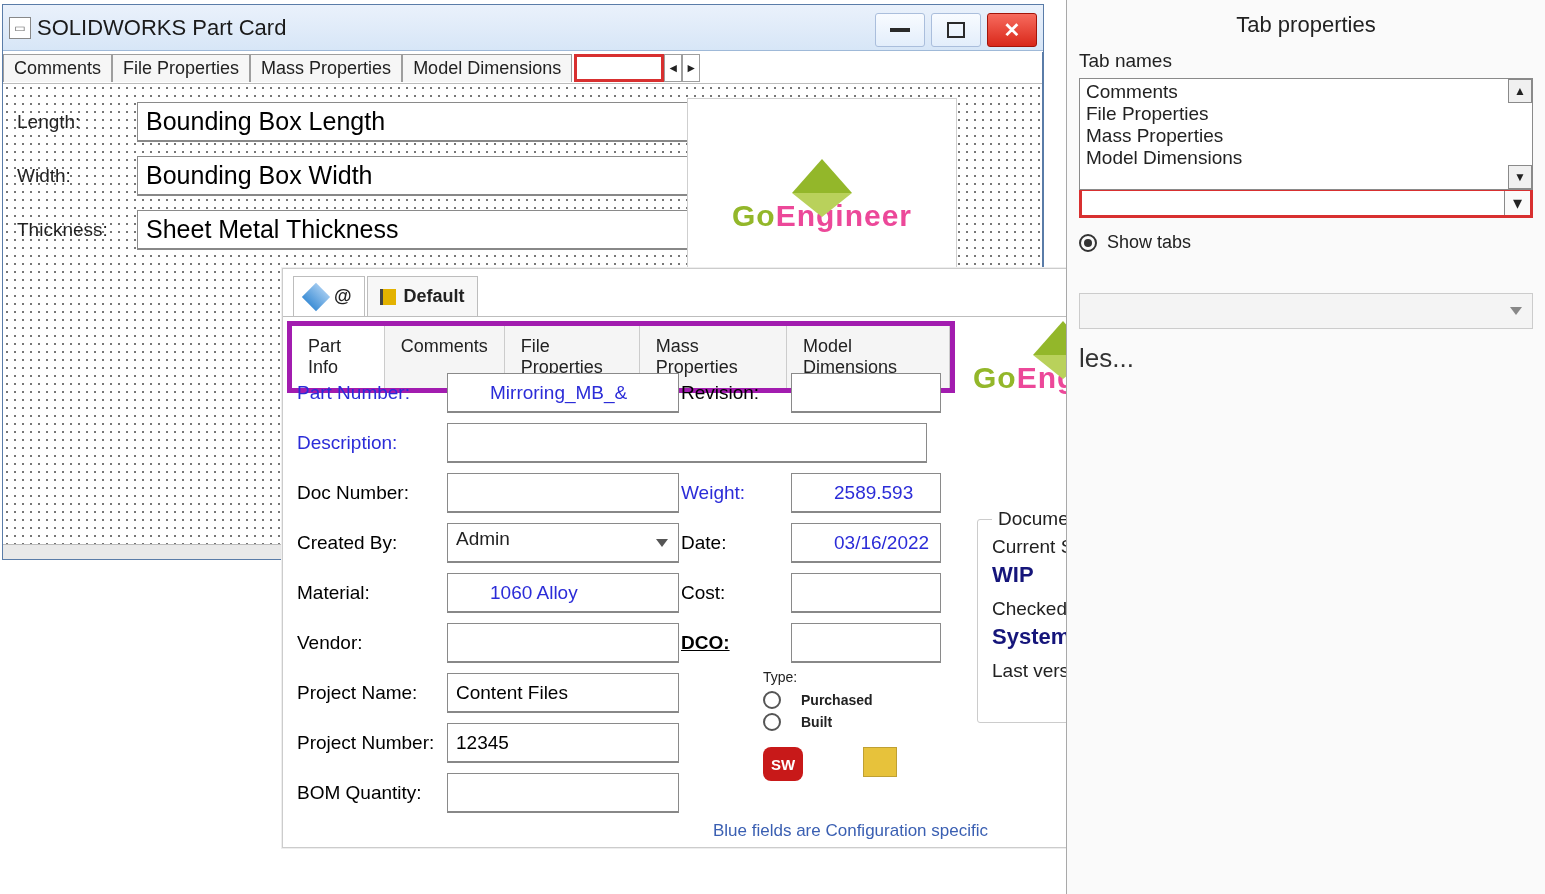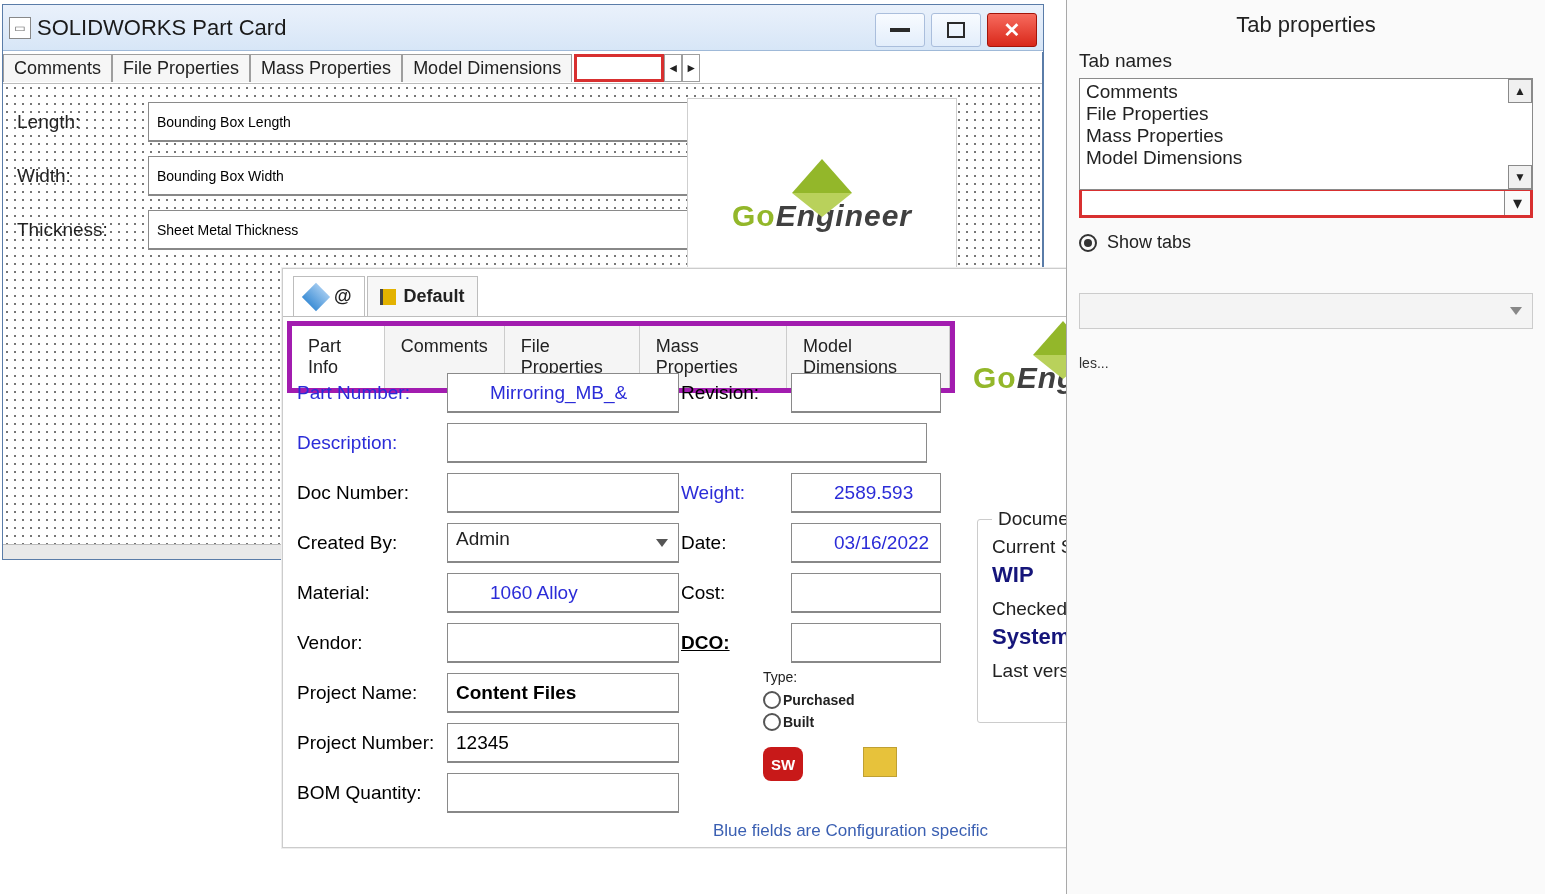--- a/index.html
+++ b/index.html
@@ -104,24 +104,24 @@
     width: 18px; height: 28px;
     border: 1px solid #9e9e9e;
     background: #fff;
     display:flex; align-items:center; justify-content:center;
     font-size: 12px;
   }
 
   .card-fields {
     position: absolute; left: 14px; top: 50px;
   }
-  .fld-row { display:flex; align-items:center; margin-bottom: 14px; gap: 11px; }
+  .fld-row { display:flex; align-items:center; margin-bottom: 14px; }
   .fld-row label { width: 120px; font-size: 19px; }
   .fld-row input {
-    width: 604px; height: 40px; font-size: 14px;
+    width: 604px; height: 40px; font-size: 25px;
     border: 1px solid #8a8a8a; padding: 4px 8px; border-bottom:2px solid #888;
   }
 
   .logo-box {
     position: absolute;
     left: 684px; top: 46px;
     width: 270px; height: 196px;
     background: #fff;
     border: 1px solid #cfcfcf;
     display:flex; align-items:center; justify-content:center;
@@ -135,21 +135,21 @@
     position:relative; margin-bottom:6px;
   }
   .logo-cube::after{
     content:""; position:absolute; left:-30px; top:34px;
     border-left: 30px solid transparent;
     border-right: 30px solid transparent;
     border-top: 24px solid #b9d15b;
   }
   .logo-text { font-size: 30px; font-weight:700; letter-spacing:1px;}
   .logo-text .go{ color:#93b72a;}
-  .logo-text .eng{ color:#404040;font-style:italic;}
+  .logo-text .eng{ color:#ec4899;}
 
   
   .preview-card {
     position: absolute;
     left: 282px; top: 268px;
     width: 1018px; height: 580px;
     background: #fff;
     border: 1px solid #ccc;
     box-shadow: 0 0 0 1px #eee;
   }
@@ -205,21 +205,21 @@
   .right-col {
     position:absolute; left: 398px; top: 104px; width: 260px;
     font-size:19px;
   }
   .right-col .frow label { width: 110px; }
   .right-col .frow .inp { width: 150px; }
 
   .type-block {
     position:absolute; left:480px; top:400px; font-size:14px;
   }
-  .radio-row { display:flex; align-items:center; gap:2px; margin:4px 0;}
+  .radio-row { display:flex; align-items:center; gap:20px; margin:4px 0;}
   .radio { width:18px; height:18px; border:2px solid #555; border-radius:50%; }
 
   .status-box {
     position:absolute; left: 694px; top:250px; width:312px;
     border:1px solid #ccc; border-radius:3px; padding: 12px 14px 40px 14px;
   }
   .status-box legend-like {
     display:block; font-size:19px; margin-top:-24px; background:#fff; width:max-content; padding:0 6px;
   }
   .status-box .lab { font-size:19px; margin-top:6px;}
@@ -282,21 +282,21 @@
   }
   .radio-line { display:flex; align-items:center; gap:10px; margin-top:14px;}
   .radio-line .dot{ width:18px;height:18px;border:2px solid #333;border-radius:50%; display:flex;align-items:center;justify-content:center;}
   .radio-line .dot.on::after{content:"";width:8px;height:8px;background:#333;border-radius:50%;}
 
   .dropdown-wide{
     margin-top:40px; height:36px; border:1px solid #ccc; background:#f4f4f4;
     display:flex; align-items:center; justify-content:flex-end; padding-right:10px;
   }
   .dropdown-wide::after{ content:""; border-left:6px solid transparent;border-right:6px solid transparent;border-top:8px solid #888;}
-  .prop-panel .truncated { margin-top:26px; font-size:14px; color:#333; }
+  .prop-panel .truncated { margin-top:14px; font-size:26px; color:#333; }
 
 </style>
 </head>
 <body>
 
 <div class="card-window">
   <div class="titlebar">
     <div class="title-icon">▭</div>
     <div class="title-text">SOLIDWORKS Part Card</div>
     <div class="win-btns">
@@ -387,21 +387,21 @@
     <div class="frow blk">
       <label>Material:</label>
       <input class="inp blue" style="width: 232px; flex: 0 0 auto;" value="1060 Alloy">
     </div>
     <div class="frow blk">
       <label>Vendor:</label>
       <input class="inp" style="width: 232px; flex: 0 0 auto;">
     </div>
     <div class="frow blk">
       <label>Project Name:</label>
-      <input class="inp" style="width: 232px; flex: 0 0 auto; font-weight: bold;" value="Content Files">
+      <input class="inp" style="width: 232px; flex: 0 0 auto;" value="Content Files">
     </div>
     <div class="frow blk">
       <label>Project Number:</label>
       <input class="inp" style="width: 232px; flex: 0 0 auto;" value="12345">
     </div>
     <div class="frow blk">
       <label>BOM Quantity:</label>
       <input class="inp" style="width: 232px; flex: 0 0 auto;">
     </div>
   </div>

